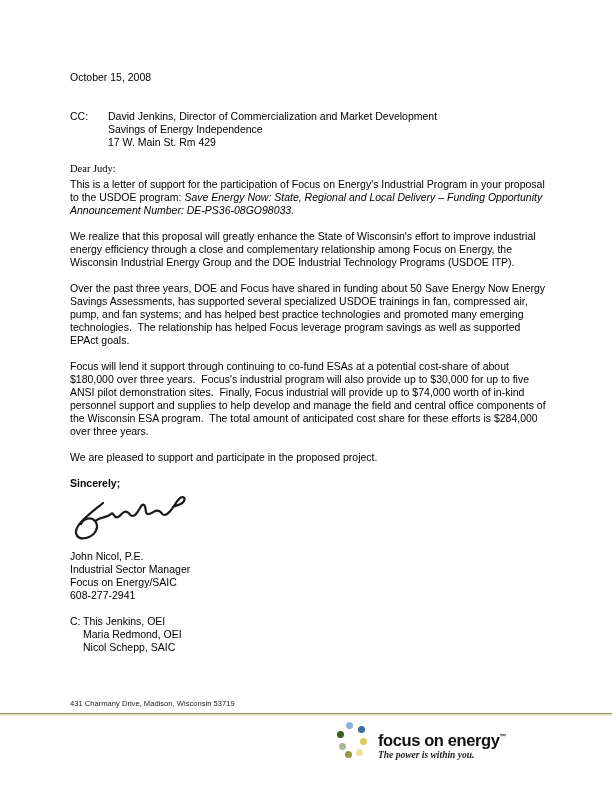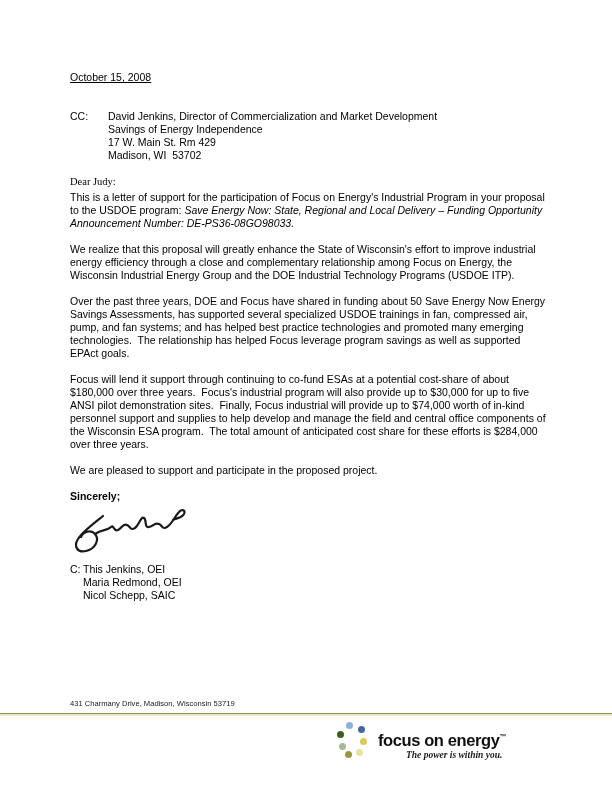--- a/index.html
+++ b/index.html
@@ -15,21 +15,21 @@
     line-height: 13px;
     color: #000;
     overflow: hidden;
   }
   .content {
     position: absolute;
     left: 70px;
     top: 71px;
     width: 478px;
   }
-  .date-line { margin-bottom: 26px; white-space: pre-wrap; text-decoration: underline; }
+  .date-line { margin-bottom: 26px; white-space: pre-wrap; }
   .recipient-block { margin-bottom: 13px; }
   .recipient-row { display: flex; }
   .recipient-label { width: 38px; flex: 0 0 38px; }
   .recipient-text { white-space: pre-wrap; }
   .salutation { margin-bottom: 3px; font-family: Liberation Serif, serif; }
   .body-paragraph { margin-bottom: 13px; white-space: pre-wrap; }
   .italic-seg { font-style: italic; }
   .closing { margin-bottom: 4px; font-weight: bold; }
   .signature-wrap { height: 52px; margin-bottom: 4px; }
   .signer-block { margin-bottom: 13px; }
@@ -95,21 +95,20 @@
   }
   .logo-tagline {
     font-family: "Liberation Serif", "DejaVu Serif", serif;
     font-style: italic;
     font-weight: bold;
     font-size: 9.5px;
     line-height: 11px;
     color: #1a1a1a;
     margin-top: 1px;
     white-space: nowrap;
-    margin-left: 28px;
   }
 </style>
 </head>
 <body>
 
 <div class="page">
   <div class="content">
 
     <div class="date-line">October 15, 2008</div>
 
@@ -119,24 +118,20 @@
         <span class="recipient-text">David Jenkins, Director of Commercialization and Market Development</span>
       </div>
       <div class="recipient-row">
         <span class="recipient-label"></span>
         <span class="recipient-text">Savings of Energy Independence</span>
       </div>
       <div class="recipient-row">
         <span class="recipient-label"></span>
         <span class="recipient-text">17 W. Main St. Rm 429</span>
       </div>
-      <div class="recipient-row">
-        <span class="recipient-label"></span>
-        <span class="recipient-text">Madison, WI  53702</span>
-      </div>
     </div>
 
     <div class="salutation">Dear Judy:</div>
 
     <p class="body-paragraph"><span>This is a letter of support for the participation of Focus on Energy's Industrial Program in your proposal to the USDOE program: </span><span class="italic-seg">Save Energy Now: State, Regional and Local Delivery – Funding Opportunity Announcement Number: DE-PS36-08GO98033.</span></p>
 
     <p class="body-paragraph">We realize that this proposal will greatly enhance the State of Wisconsin's effort to improve industrial energy efficiency through a close and complementary relationship among Focus on Energy, the Wisconsin Industrial Energy Group and the DOE Industrial Technology Programs (USDOE ITP).</p>
 
     <p class="body-paragraph">Over the past three years, DOE and Focus have shared in funding about 50 Save Energy Now Energy Savings Assessments, has supported several specialized USDOE trainings in fan, compressed air, pump, and fan systems; and has helped best practice technologies and promoted many emerging technologies.  The relationship has helped Focus leverage program savings as well as supported EPAct goals.</p>
 
@@ -145,20 +140,26 @@
     <p class="body-paragraph">We are pleased to support and participate in the proposed project.</p>
 
     <div class="closing">Sincerely;</div>
 
     <div class="signature-wrap">
       <svg width="122" height="48" viewBox="0 0 122 48">
         <path d="M33 9 C27 14 13 24 8 32 C3 40 8 46 16 44 C25 42 30 33 25 27 C21 22 13 25 11 30 M25 27 C32 22 37 24 41 20 C44 17 43 25 48 23 C52 21 53 16 57 18 C61 20 60 24 65 21 C69 18 71 9 74 11 C77 13 74 21 79 20 C84 19 85 15 89 17 C93 19 92 23 97 20 C102 17 105 9 109 5 C112 2 116 3 114 7 C112 11 106 11 103 13" stroke="#1a1a1a" stroke-width="2.2" fill="none" stroke-linecap="round" stroke-linejoin="round"></path>
       </svg>
     </div>
 
+    <div class="signer-block">
+      <div>John Nicol, P.E.</div>
+      <div>Industrial Sector Manager</div>
+      <div>Focus on Energy/SAIC</div>
+      <div>608-277-2941</div>
+    </div>
 
     <div class="cc-block">
       <span class="cc-label">C:</span>
       <span class="cc-names">
         <div>This Jenkins, OEI</div>
         <div>Maria Redmond, OEI</div>
         <div>Nicol Schepp, SAIC</div>
       </span>
     </div>
 

